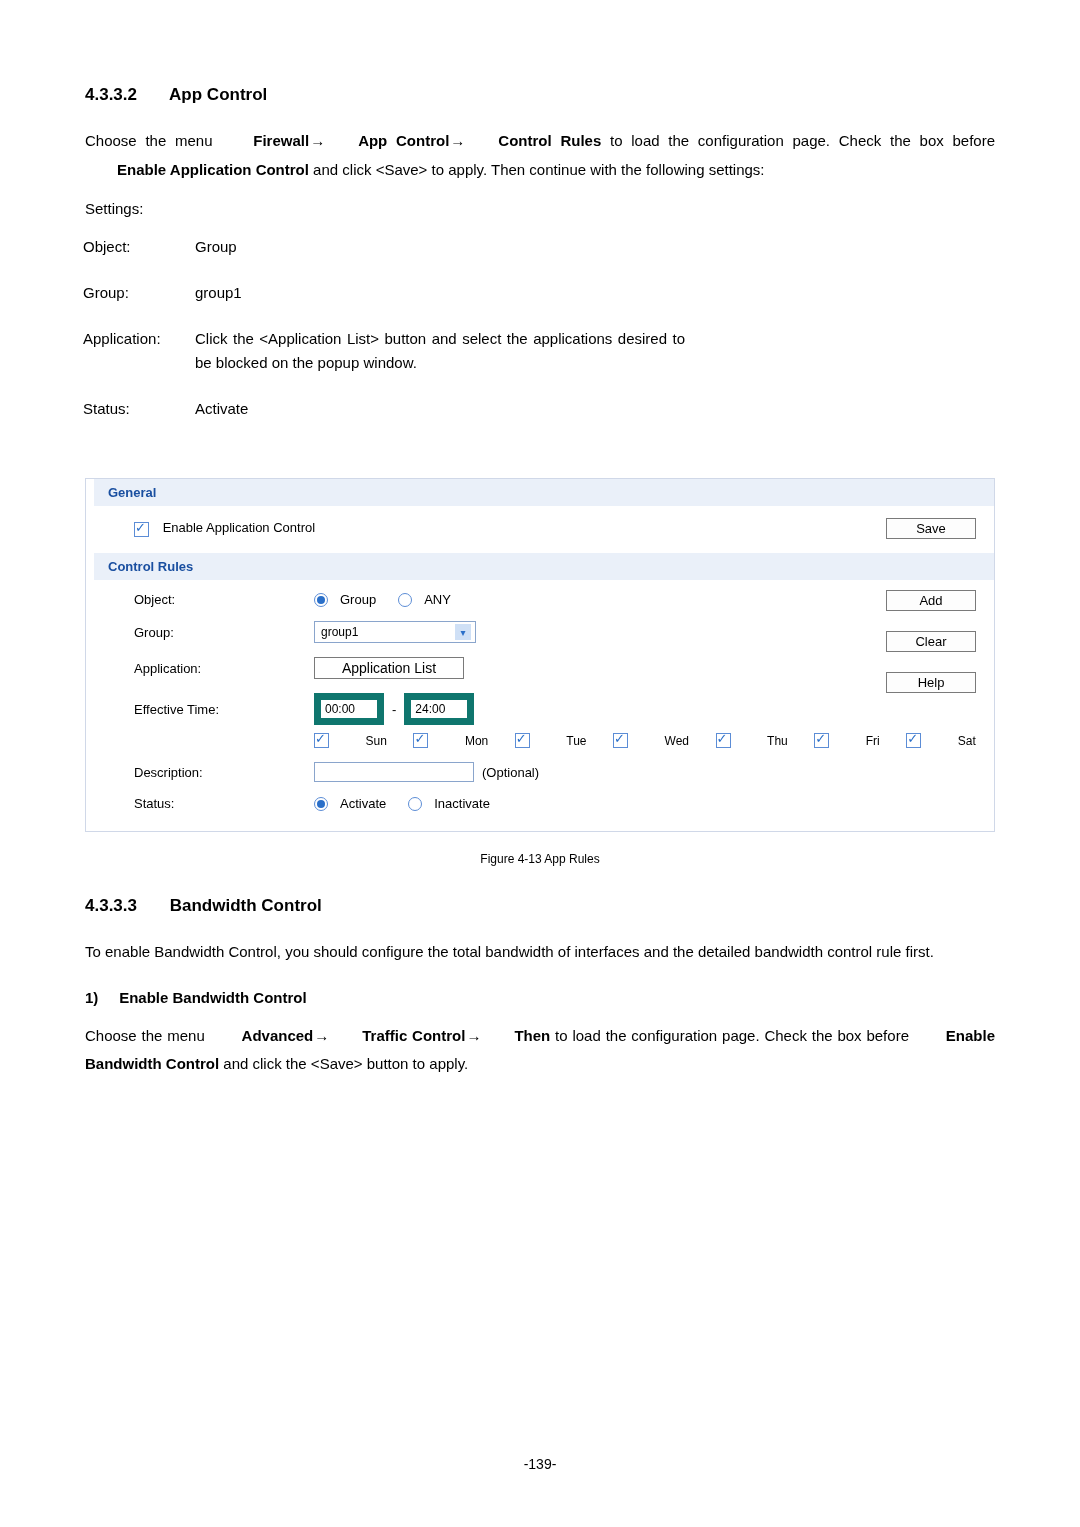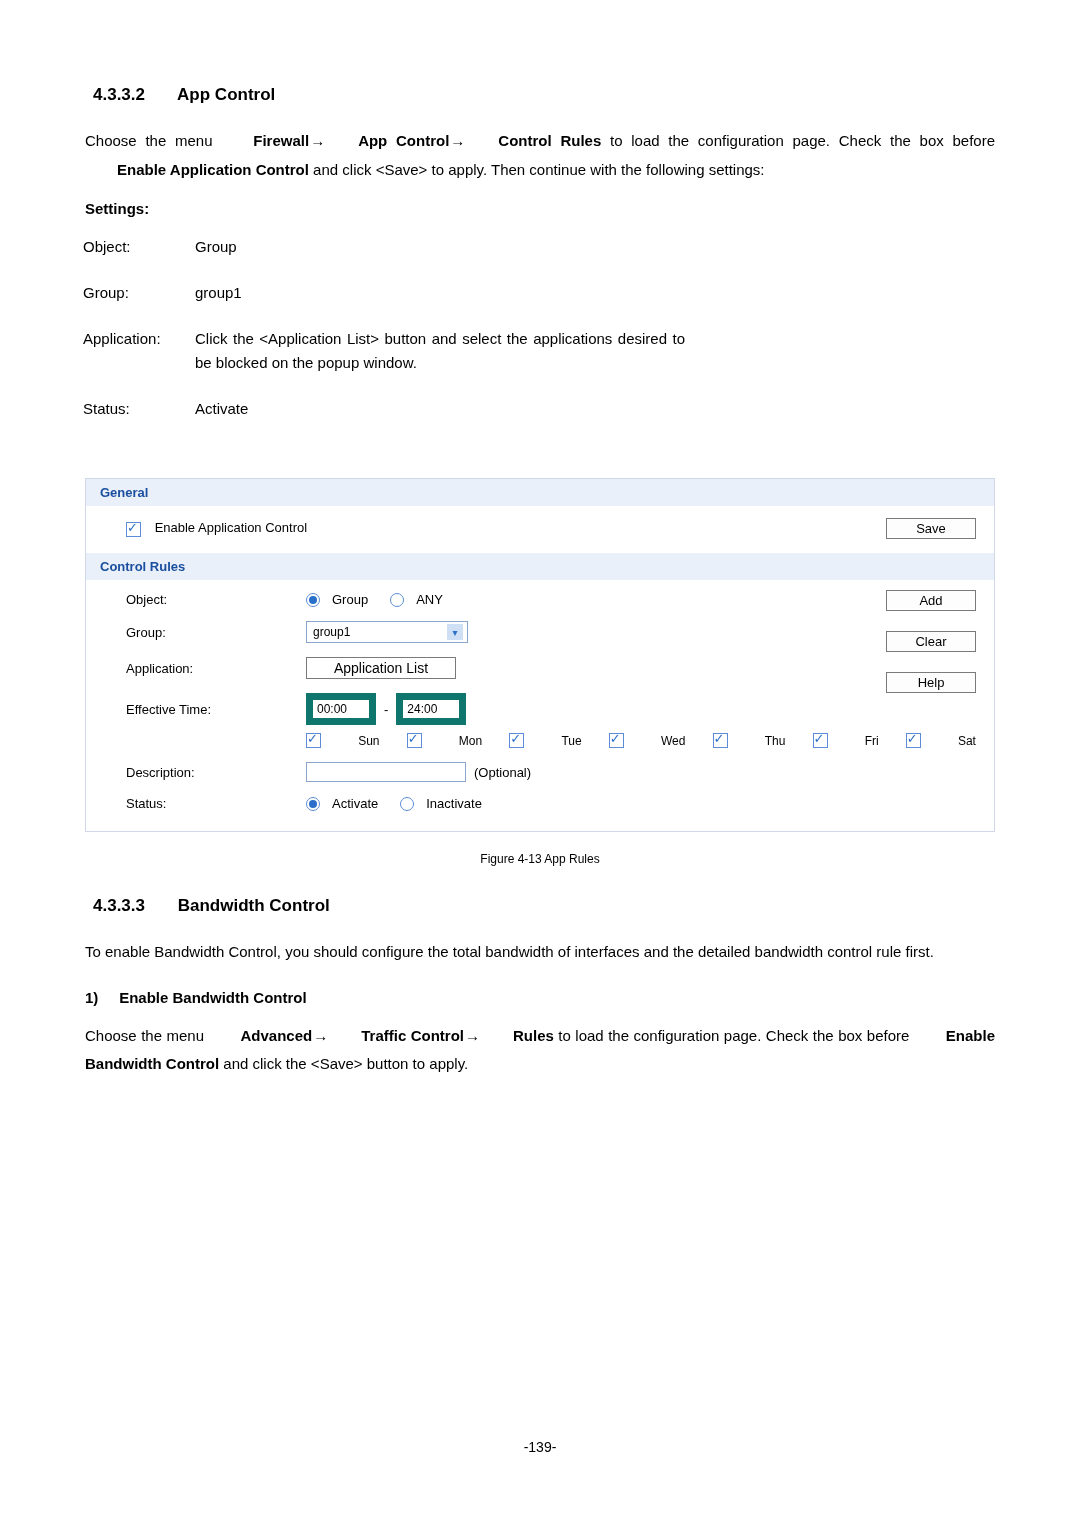--- a/index.html
+++ b/index.html
@@ -18,31 +18,30 @@
     position: relative;
   }
   h2 {
     font-size: 17px;
     font-weight: bold;
     margin: 0 0 22px 0;
   }
   h2 .secnum {
     display: inline-block;
     margin-right: 28px;
-    margin-left: 8px;
   }
   p.para {
     line-height: 1.9;
     margin: 0 0 10px 0;
     text-align: justify;
   }
   .bold { font-weight: bold; margin-left: 32px; }
   .arrow { margin: 0 1px; }
   .settings-heading {
-    font-weight: bold;
+    font-weight: normal;
     margin: 16px 0 18px 0;
   }
   table.settings-table {
     border-collapse: collapse;
     margin-left: -2px;
   }
   table.settings-table td {
     padding: 0 10px 22px 0;
     vertical-align: top;
     line-height: 1.6;
@@ -54,20 +53,21 @@
     max-width: 490px;
     text-align: justify;
   }
 
   
   .config-panel {
     margin-top: 35px;
     border: 1px solid #d0d8e8;
     background: #fff;
     font-size: 13px;
+    padding-left: 8px;
   }
   .section-header {
     background: #eaf0f9;
     color: #1a4fa0;
     font-weight: bold;
     padding: 6px 14px;
     font-size: 13px;
   }
   .section-body {
     padding: 12px 18px 14px 40px;
@@ -203,21 +203,21 @@
     font-size: 12px;
     margin: 20px 0 30px 0;
   }
   .subnum {
     font-weight: bold;
     margin: 22px 0 16px 0;
   }
   .subnum .num { display:inline-block; width: 30px; }
   .page-number {
     position: absolute;
-    bottom: 72px;
+    bottom: 55px;
     left: 0; right: 0;
     text-align: center;
     font-size: 14px;
   }
 </style>
 </head>
 <body>
 
 <div class="page">
 
@@ -355,17 +355,17 @@
   </h2>
 
   <p class="para">To enable Bandwidth Control, you should configure the total bandwidth of interfaces and the detailed bandwidth control rule first.</p>
 
   <div class="subnum">
     <span class="num">1)</span>
     <span>Enable Bandwidth Control</span>
   </div>
 
   <p class="para">
-    <span>Choose the menu </span><span class="bold">Advanced</span><span class="arrow">→</span><span class="bold">Traffic Control</span><span class="arrow">→</span><span class="bold">Rules</span><span> to load the configuration page. Check the box before </span><span class="bold">Enable Bandwidth Control</span><span> and click the &lt;Save&gt; button to apply.</span>
+    <span>Choose the menu </span><span class="bold">Advanced</span><span class="arrow">→</span><span class="bold">Traffic Control</span><span class="arrow">→</span><span class="bold">Then</span><span> to load the configuration page. Check the box before </span><span class="bold">Enable Bandwidth Control</span><span> and click the &lt;Save&gt; button to apply.</span>
   </p>
 
   <div class="page-number">-139-</div>
 </div>
 
 </body></html>

